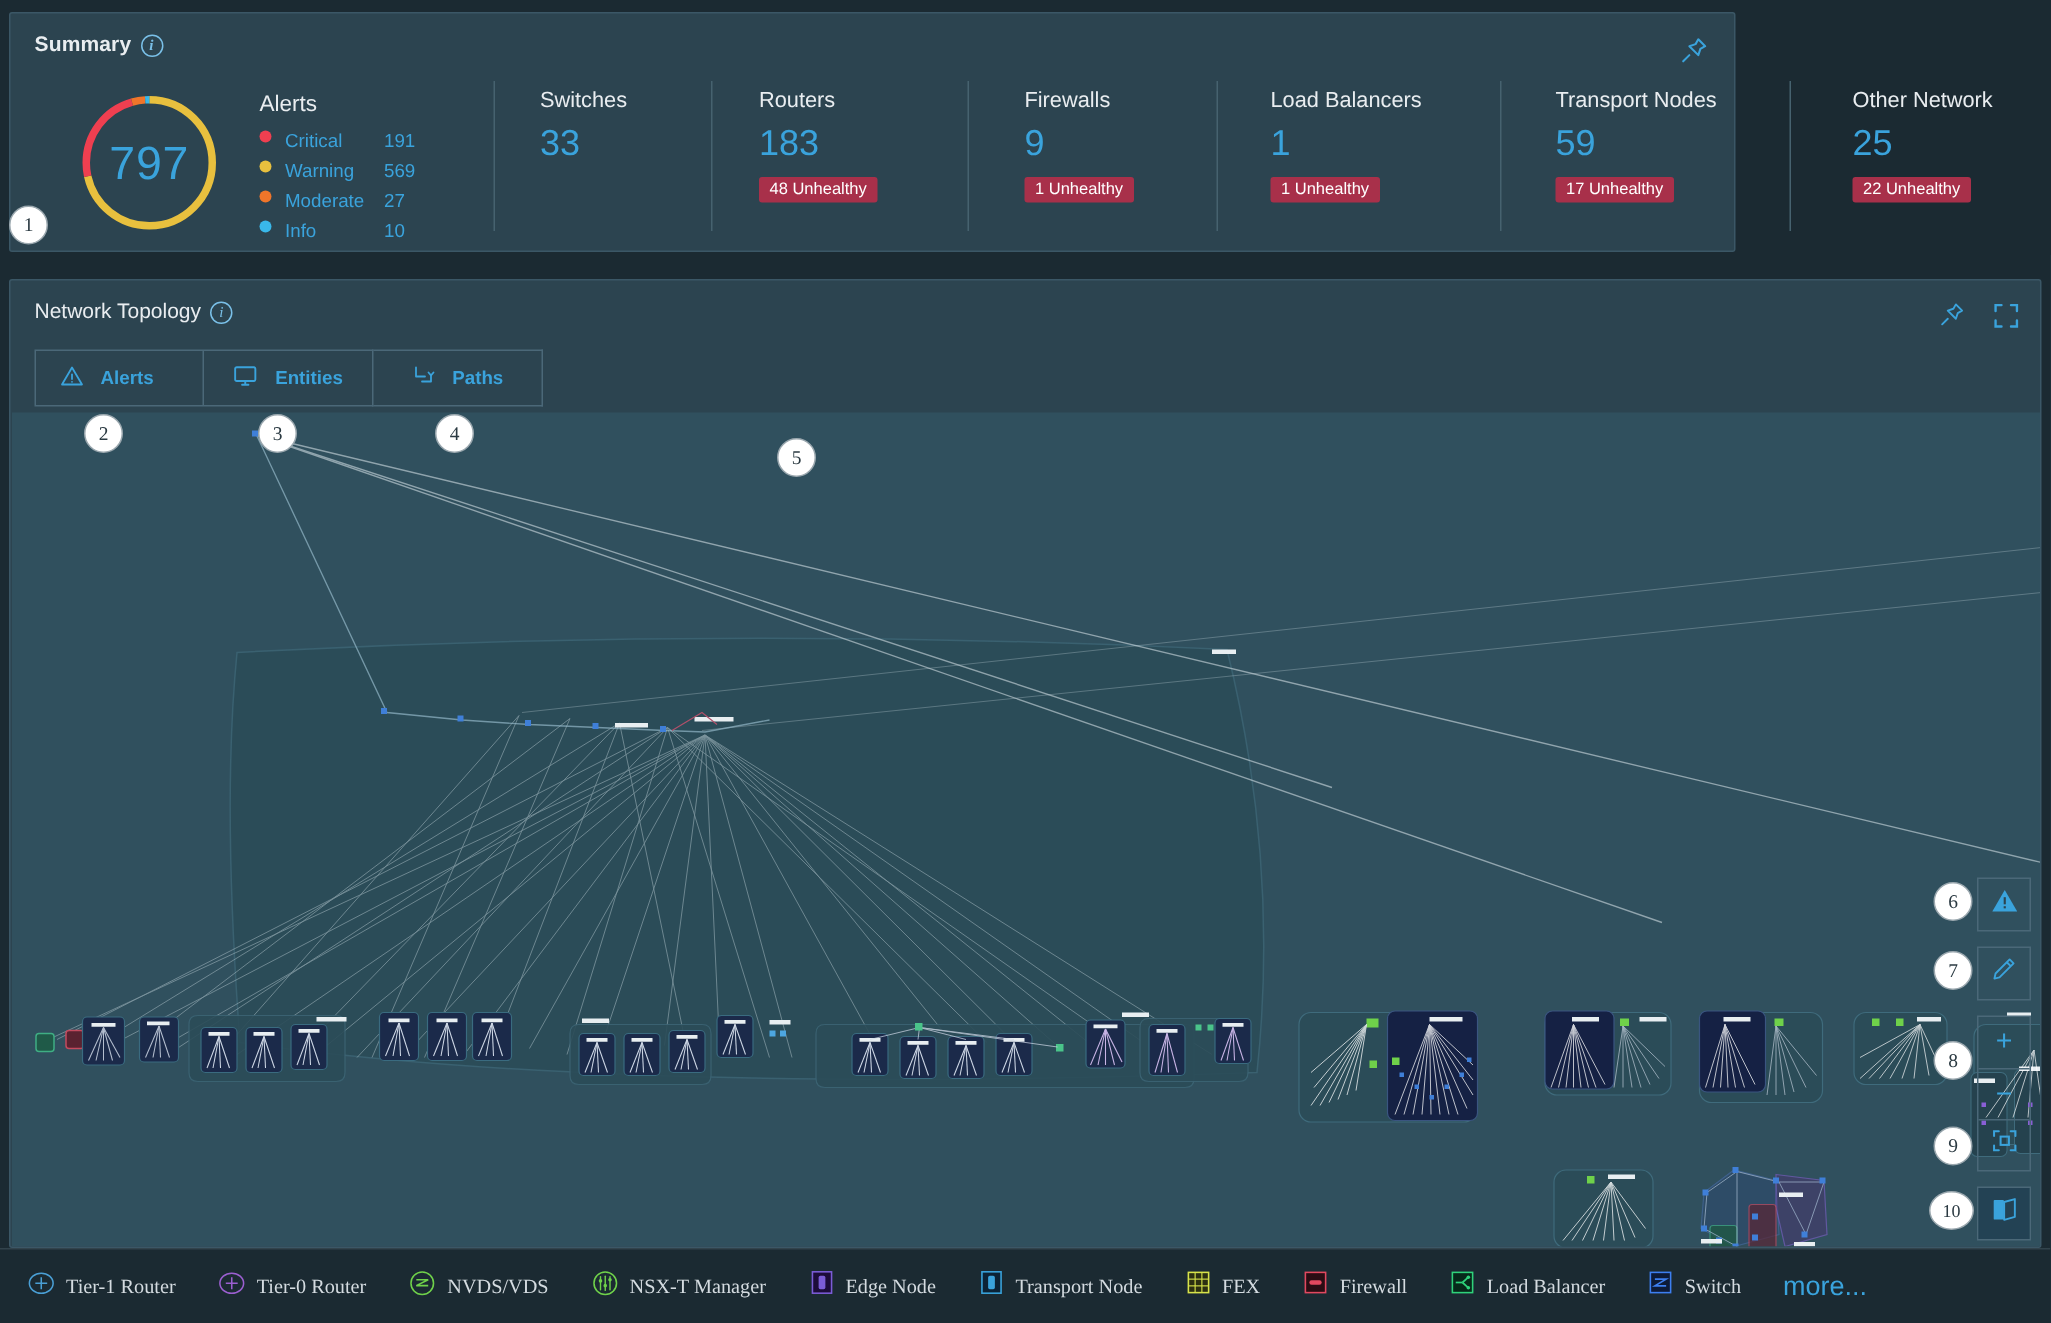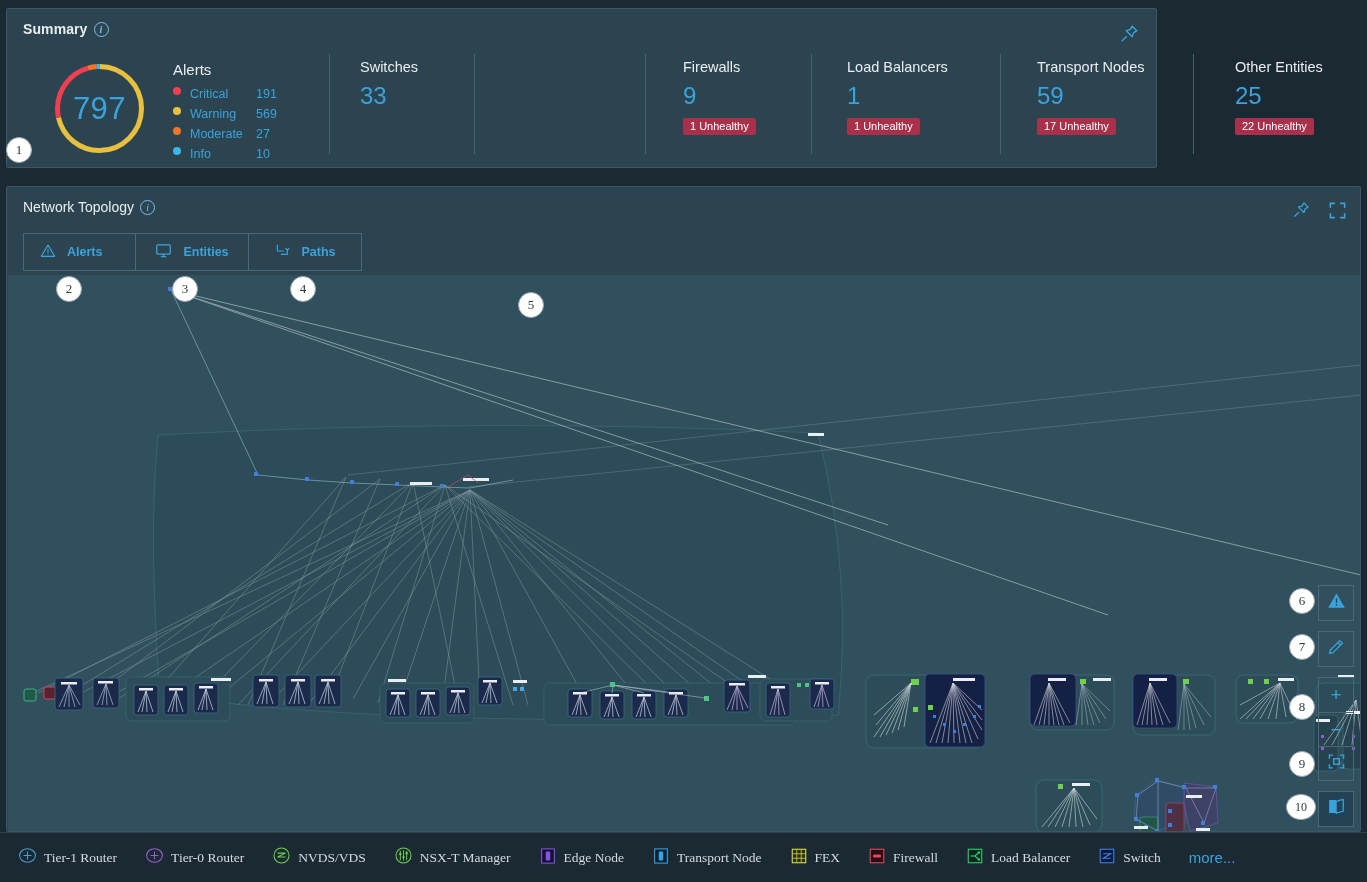--- a/index.html
+++ b/index.html
@@ -90,21 +90,21 @@
   .tb-btn.active { background: #234254; }
 
   
   .legend {
     position: absolute; left: 0; bottom: 0; width: 1367px; height: 50px;
     background: #1b2a32; border-top: 1px solid #32434c;
     display: flex; align-items: center; padding-left: 18px; gap: 0;
   }
   .leg-item { display: flex; align-items: center; gap: 7px; margin-right: 28px; cursor: pointer; font-family: Liberation Serif, serif; }
   .leg-label { font-size: 13.5px; color: #d4dbe0; white-space: nowrap; }
-  .leg-more { font-size: 15px; color: #3aa3dc; cursor: pointer; }
+  .leg-more { font-size: 18px; color: #3aa3dc; cursor: pointer; }
 
   
   .callout {
     position: absolute; width: 26px; height: 26px; border-radius: 50%;
     background: #ffffff; border: 1px solid #9aa7ae;
     color: #2b3a42; font-size: 13px; display: flex; align-items: center; justify-content: center;
     font-family: "Liberation Serif", serif; z-index: 40;
   }
   .callout.wide { width: 30px; height: 26px; border-radius: 50%; font-size: 12px; }
 </style>
@@ -167,37 +167,42 @@
     <div class="vdiv" style="left:467px;"></div>
     <div class="vdiv" style="left:638px;"></div>
     <div class="vdiv" style="left:804px;"></div>
     <div class="vdiv" style="left:993px;"></div>
     <div class="vdiv" style="left:1186px;"></div>
 
     <div class="metric" style="left:353px;">
       <div class="metric-label">Switches</div>
       <div class="metric-value">33</div>
     </div>
+    <div class="metric" style="left:499px;">
+      <div class="metric-label">Routers</div>
+      <div class="metric-value">183</div>
+      <div class="badge">48 Unhealthy</div>
+    </div>
     <div class="metric" style="left:676px;">
       <div class="metric-label">Firewalls</div>
       <div class="metric-value">9</div>
       <div class="badge">1 Unhealthy</div>
     </div>
     <div class="metric" style="left:840px;">
       <div class="metric-label">Load Balancers</div>
       <div class="metric-value">1</div>
       <div class="badge">1 Unhealthy</div>
     </div>
     <div class="metric" style="left:1030px;">
       <div class="metric-label">Transport Nodes</div>
       <div class="metric-value">59</div>
       <div class="badge">17 Unhealthy</div>
     </div>
     <div class="metric" style="left:1228px;">
-      <div class="metric-label">Other Entities</div>
+      <div class="metric-label">Other Network</div>
       <div class="metric-value">25</div>
       <div class="badge">22 Unhealthy</div>
     </div>
   </div>
 
   <div class="topo-card">
     <div class="topo-title">
       <span>Network Topology</span><span class="info-i">i</span>
     </div>
 

